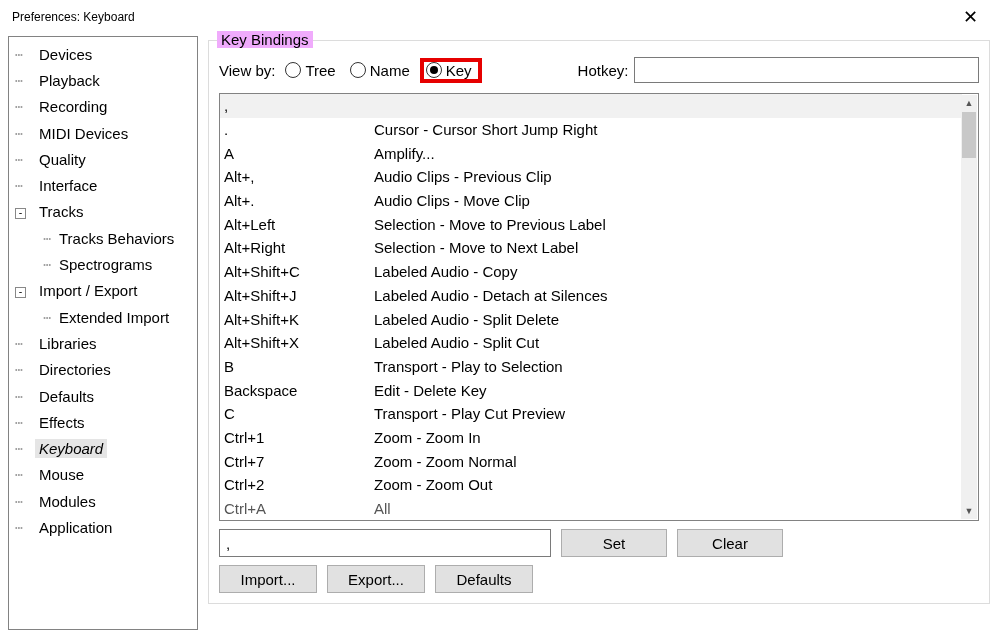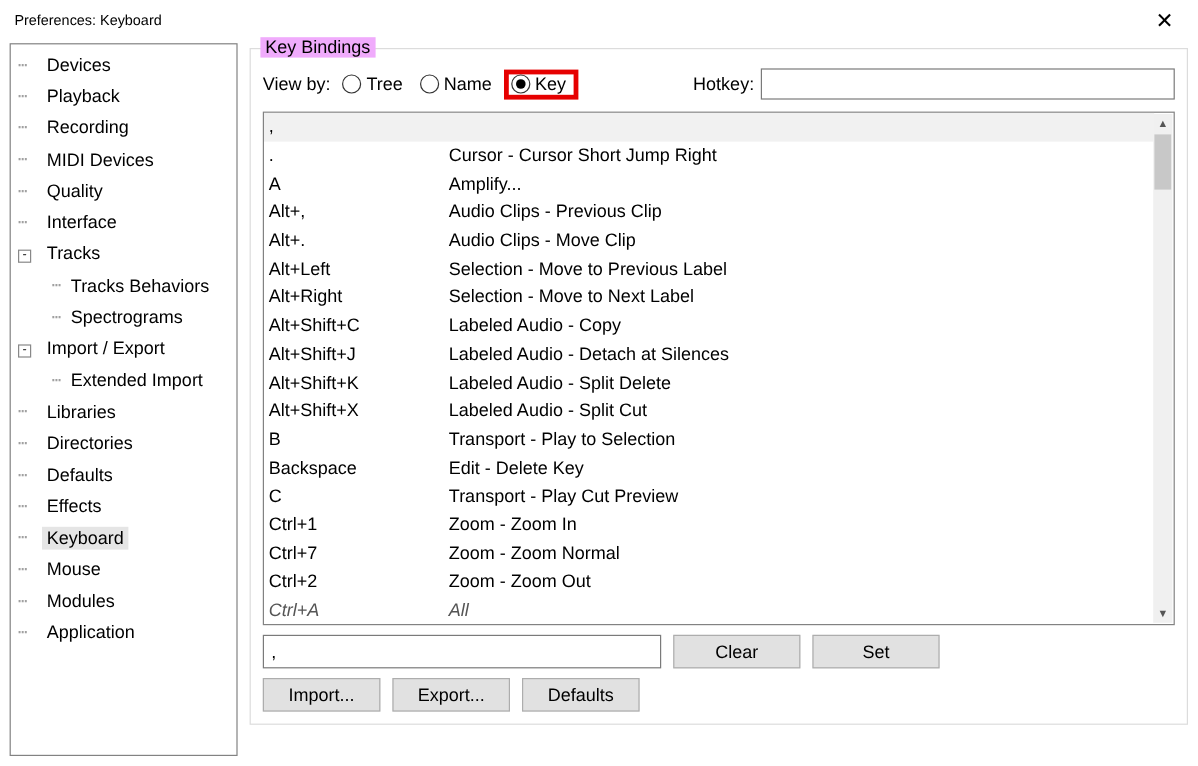--- a/index.html
+++ b/index.html
@@ -71,20 +71,21 @@
     line-height: 8px;
     margin-right: 4px;
     background: #fff;
     color: #000;
   }
   .tree-label {
     padding: 1px 4px;
   }
   .tree-label.selected {
     background: #e5e5e5;
+    font-style: italic;
   }
   
   .panel {
     flex: 1;
     position: relative;
   }
   .groupbox {
     border: 1px solid #dcdcdc;
     position: relative;
     padding: 12px 10px 10px 10px;
@@ -147,21 +148,21 @@
     top: 0; left: 0; right: 16px; bottom: 0;
     overflow: hidden;
   }
   .lrow {
     display: flex;
     align-items: center;
     height: 23.7px;
     padding-left: 4px;
   }
   .lrow.selected { background: #f1f1f1; }
-  .lrow.faded { color: #555; font-style: italic; }
+  .lrow.faded { color: #555; }
   .lkey { width: 150px; }
   .ldesc { }
   .listbox .scrollbar {
     position: absolute;
     top: 1px; right: 1px; bottom: 1px;
     width: 16px;
     background: #f0f0f0;
   }
   .scrollbar .arrow {
     width: 16px; height: 16px;
@@ -404,22 +405,22 @@
           </div>
         <div class="scrollbar">
           <div class="arrow">▲</div>
           <div class="thumb"></div>
           <div class="arrow" style="position:absolute;bottom:0;">▼</div>
         </div>
       </div>
 
       <div class="below-row">
         <input class="sel-input" value="," style="">
+        <button class="btn">Set</button>
         <button class="btn">Clear</button>
-        <button class="btn">Set</button>
       </div>
 
       <div class="bottom-row">
         <button class="btn small">Import...</button>
         <button class="btn small">Export...</button>
         <button class="btn small">Defaults</button>
       </div>
     </div>
   </div>
 </div>

